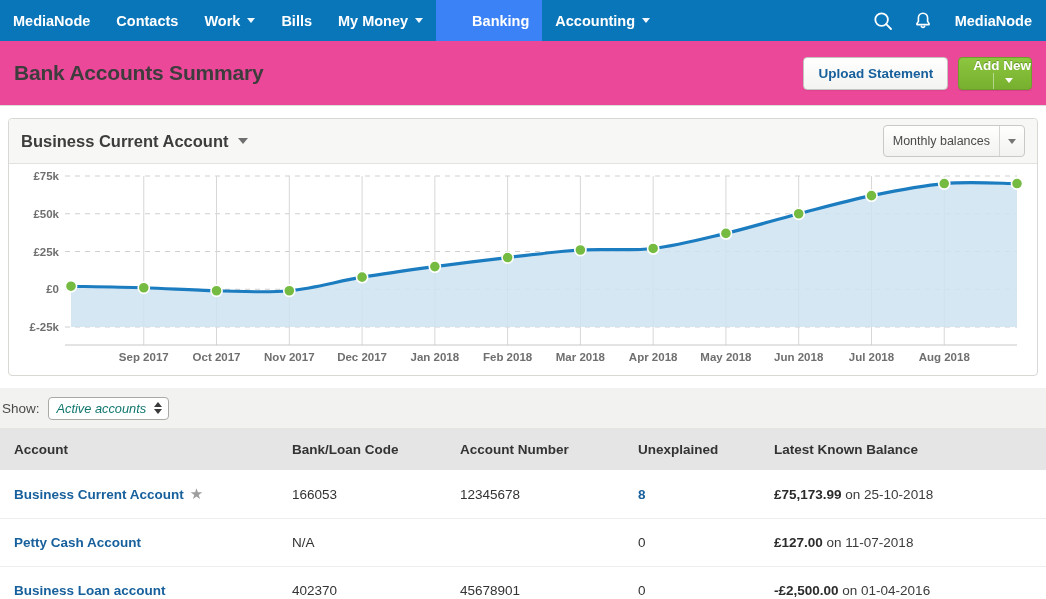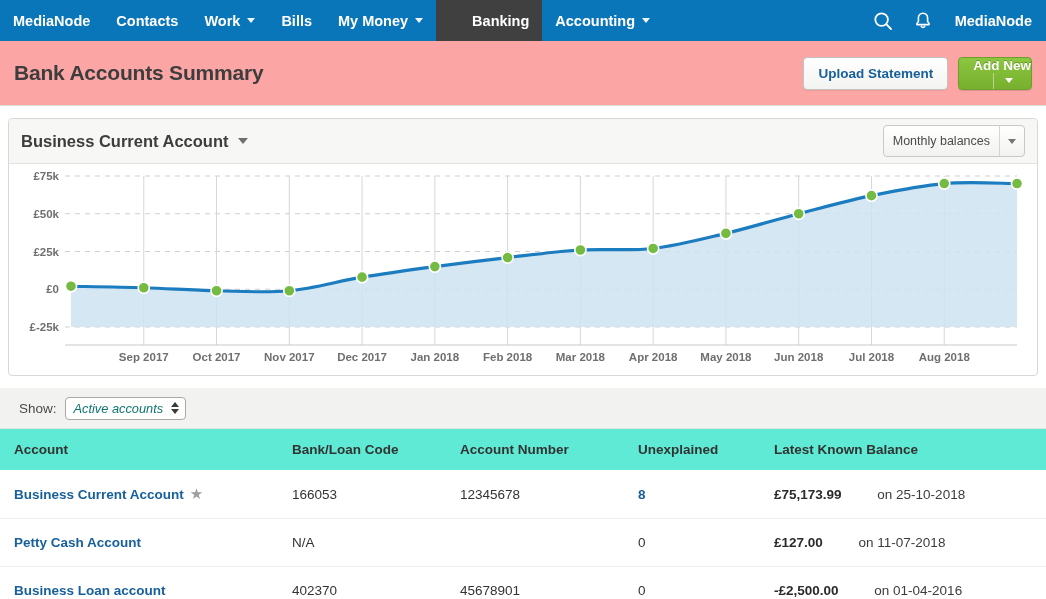--- a/index.html
+++ b/index.html
@@ -21,21 +21,21 @@
   .nav-left { display: flex; align-items: stretch; }
   .nav-item {
     display: flex; align-items: center;
     padding: 0 13px;
     color: #ffffff;
     font-size: 14.5px;
     font-weight: bold;
     white-space: nowrap;
     cursor: pointer;
   }
-  .nav-item.active { background: #404040; padding-left: 36px; }
+  .nav-item.active { background: #3b82f6; padding-left: 36px; }
   .nav-item .caret {
     display: inline-block;
     margin-left: 7px;
     width: 0; height: 0;
     border-left: 4.5px solid transparent;
     border-right: 4.5px solid transparent;
     border-top: 5px solid #ffffff;
     opacity: .95;
   }
   .nav-right {
@@ -50,21 +50,21 @@
   }
   .nav-user {
     display: flex; align-items: center;
     color: #fff; font-size: 14.5px; font-weight: bold;
     padding-left: 12px; cursor: pointer;
   }
 
   
   .pagehead {
     height: 65px;
-    background: #fca5a5;
+    background: #ec4899;
     border-bottom: 1px solid #dcdcd8;
     display: flex; align-items: center;
     padding: 0 14px;
   }
   .page-title {
     font-size: 21px; font-weight: bold; color: #3d3d3d;
     letter-spacing: -0.2px;
   }
   .head-actions { margin-left: auto; display: flex; align-items: flex-end; gap: 10px; }
   .btn {
@@ -157,21 +157,21 @@
     border-top: 5px solid #757575;
   }
   .chart-body { height: 211px; position: relative; }
 
   
   .showbar {
     background: #f2f2f0;
     border-bottom: 1px solid #e4e4e0;
     height: 41px;
     display: flex; align-items: center;
-    padding: 0 19px;
+    padding: 0 2px;
     margin-top: 12px;
   }
   .show-label { font-size: 13.5px; color: #4b4b4b; margin-right: 8px; }
   .mini-select {
     height: 23px;
     background: #ffffff;
     border: 1px solid #a9a9a5;
     border-radius: 4px;
     display: flex; align-items: center;
     padding: 0 6px 0 8px;
@@ -186,21 +186,21 @@
   .stepper i {
     width:0;height:0;
     border-left: 4px solid transparent;
     border-right: 4px solid transparent;
   }
   .stepper .up { border-bottom: 5px solid #3a3a3a; }
   .stepper .dn { border-top: 5px solid #3a3a3a; }
 
   table.accounts { width: 100%; border-collapse: collapse; }
   table.accounts thead th {
-    background: #5eead4;
+    background: #e5e5e5;
     text-align: left;
     font-size: 13.5px; font-weight: bold; color: #333333;
     padding: 13px 0 13px 0;
     height: 41px;
   }
   table.accounts tbody td {
     font-size: 13.5px; color: #333333;
     padding: 16px 0;
     border-bottom: 1px solid #eeeeec;
     vertical-align: middle;
@@ -212,21 +212,21 @@
   .c4 { width: 136px; }
   .c5 { }
   .acct-link { color: #17609c; font-weight: bold; cursor: pointer; }
   .star {
     color: #9e9e9e; font-size: 15px; margin-left: 6px;
     line-height: 1;
   }
   .unx-link { color: #17609c; font-weight: bold; cursor: pointer; }
   .unx-zero { color: #333333; }
   .bal-amt { font-weight: bold; color: #2b2b2b; }
-  .bal-on { color: #3c3c3c; padding-left: 32px; }
+  .bal-on { color: #3c3c3c; }
 </style>
 </head>
 <body>
 
 <div class="topnav">
   <div class="nav-left" id="nav-left">
       <div class="nav-item">
         <span>MediaNode</span>
       </div>
       <div class="nav-item">

